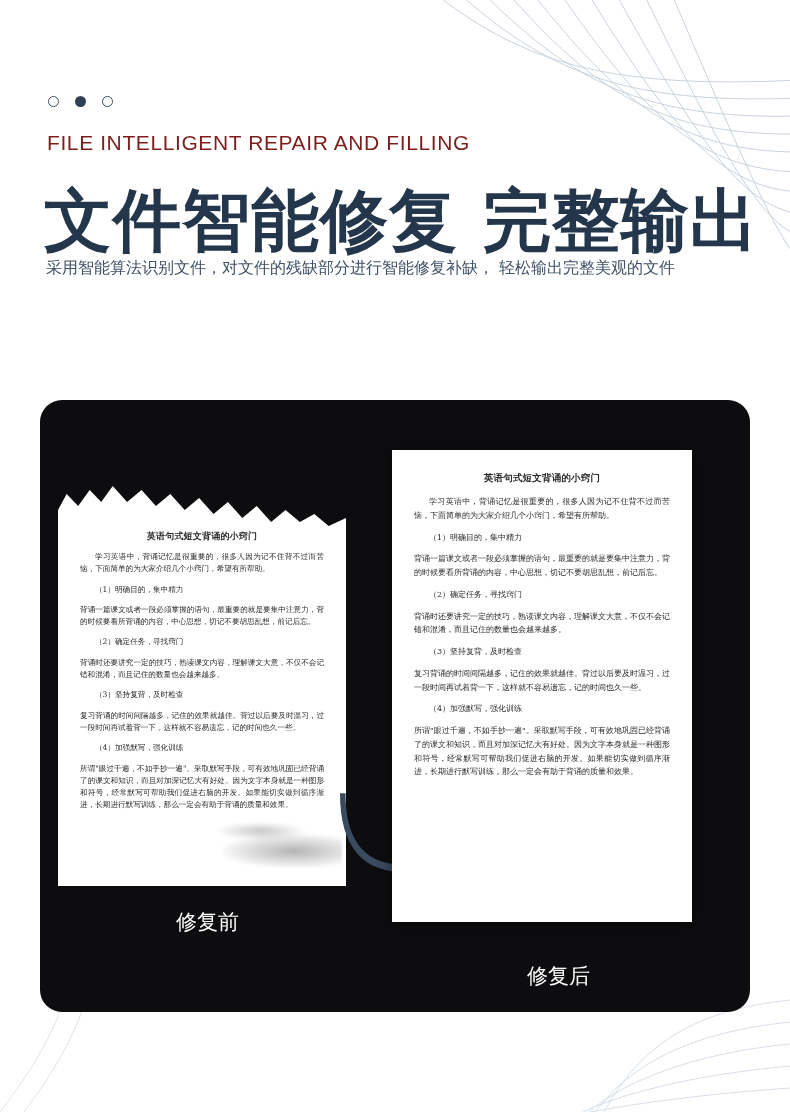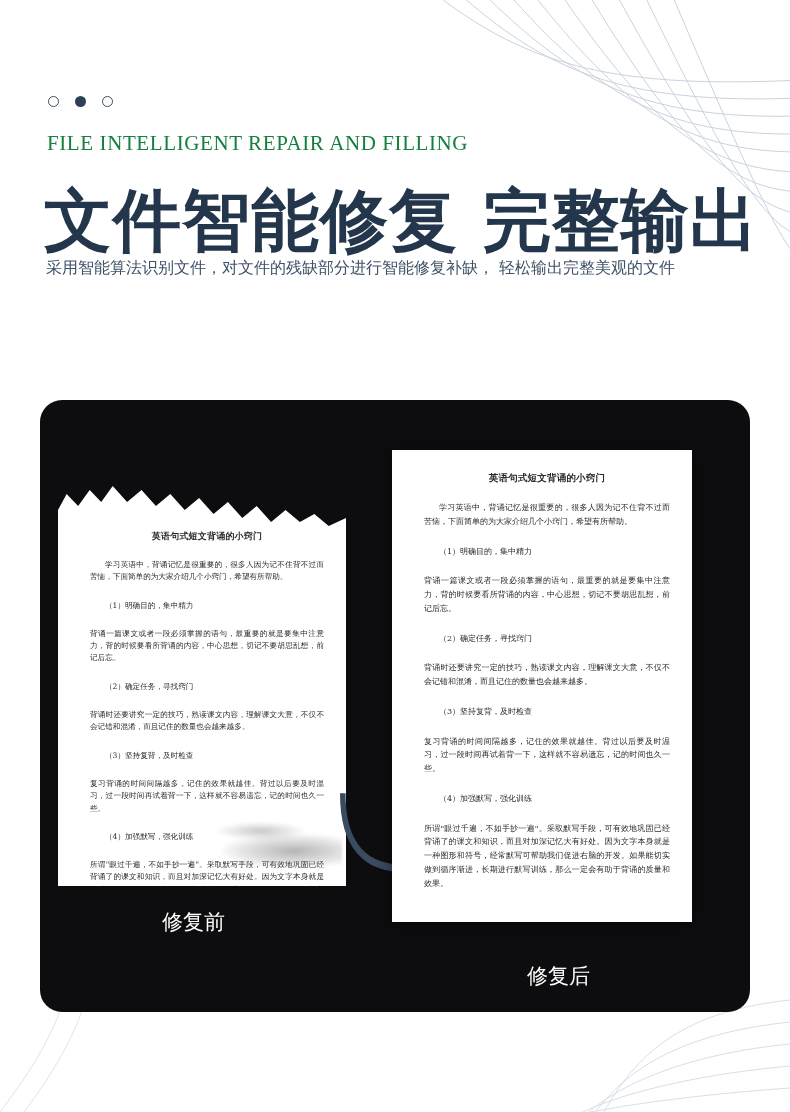--- a/index.html
+++ b/index.html
@@ -51,22 +51,22 @@
   }
   .dot.solid {
     background: #2f4055;
   }
   .eyebrow {
     position: absolute;
     left: 47px;
     top: 131px;
     font-size: 21px;
     letter-spacing: 0.6px;
-    color: #15803d;
-    font-family: Liberation Serif, serif;
+    color: #7f1d1d;
+    font-family: Liberation Sans, sans-serif;
     white-space: nowrap;
   }
   .title {
     position: absolute;
     left: 44px;
     top: 176px;
     font-size: 68px;
     font-weight: bold;
     color: #23364b;
     letter-spacing: 1px;
@@ -120,36 +120,36 @@
     );
   }
   .sheet-after {
     left: 352px;
     top: 50px;
     width: 300px;
     height: 472px;
   }
 
   .doc-body {
-    padding: 22px 22px 10px 32px;
+    padding: 22px 22px 10px 22px;
     font-family: "DejaVu Serif", "Liberation Serif", serif;
     color: #2a2a2a;
   }
   .sheet-before .doc-body { padding-top: 44px; }
   .doc-title {
     text-align: center;
     font-size: 9px;
     font-weight: bold;
     margin-bottom: 8px;
     letter-spacing: 0.2px;
   }
   .doc-p {
     font-size: 7.6px;
     line-height: 1.62;
-    margin: 16px 0 5px 0;
+    margin: 8px 0 5px 0;
     text-align: justify;
     text-indent: 0;
   }
   .doc-p.indent { text-indent: 15px; }
   .sheet-after .doc-title { font-size: 9.5px; margin-bottom: 10px;}
   .sheet-after .doc-p { font-size: 8px; line-height: 1.72; margin-bottom: 7px; }
 
   
   .smudge {
     position: absolute;
@@ -171,21 +171,21 @@
   }
 
   
   .caption {
     position: absolute;
     color: #ffffff;
     font-size: 21px;
     font-family: "DejaVu Sans", "Liberation Sans", sans-serif;
     white-space: nowrap;
   }
-  .caption-before { left: 122px; top: 508px; text-align: center; }
+  .caption-before { left: 136px; top: 508px; text-align: center; }
   .caption-after  { left: 487px; top: 562px; text-align: center; }
 
   
   .arrow {
     position: absolute;
     left: 296px;
     top: 382px;
     width: 112px;
     height: 112px;
   }

